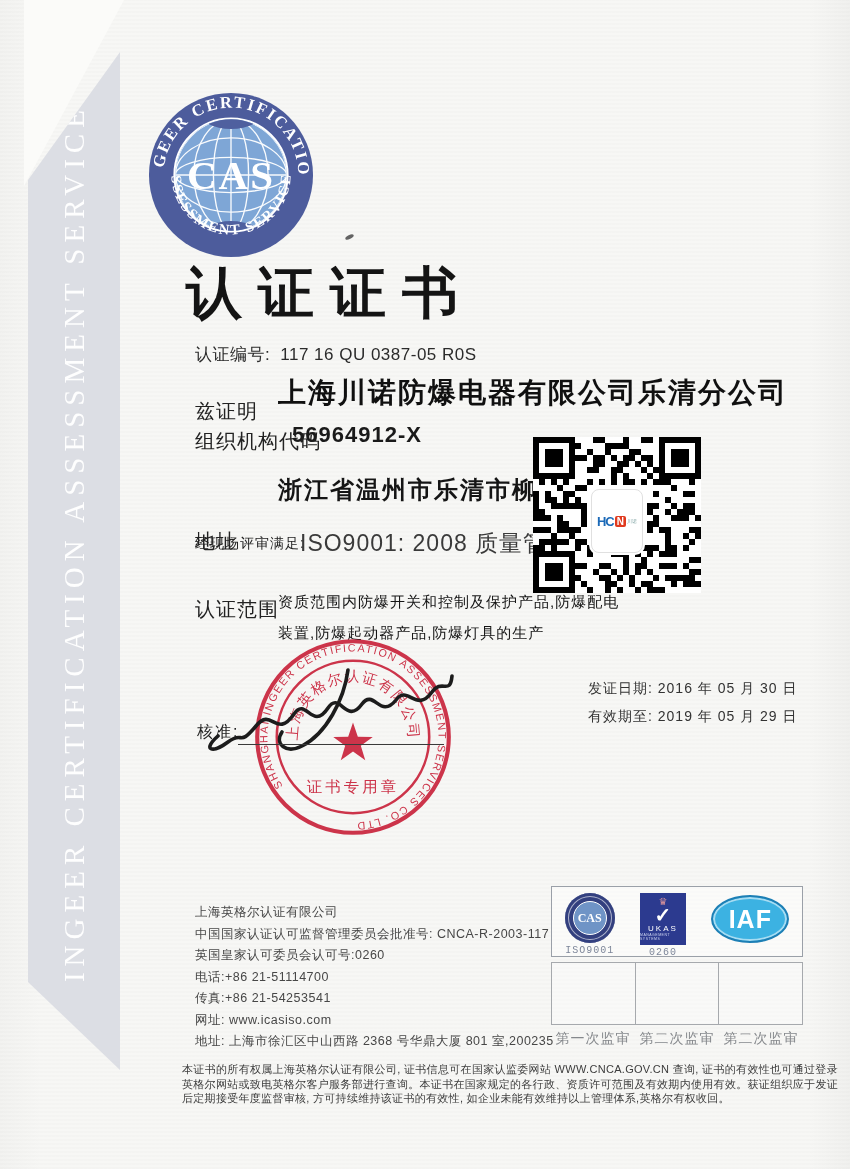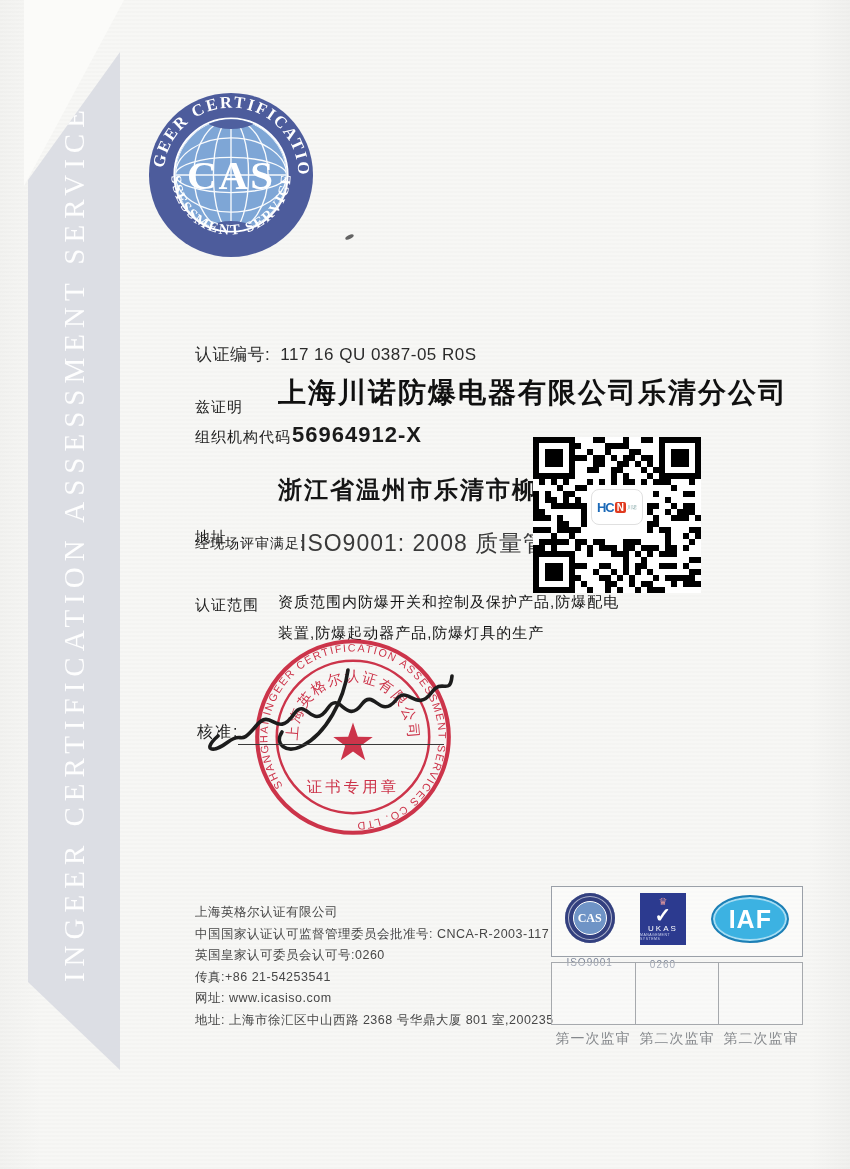--- a/index.html
+++ b/index.html
@@ -37,35 +37,35 @@
   }
 
   
   .cas-logo{ position:absolute; left:148px; top:92px; width:166px; height:166px; }
 
   .title{
     position:absolute; left:186px; top:256px;
     font-size:56px; font-weight:700; color:#141414; letter-spacing:16px;
   }
 
-  .row-label{ position:absolute; font-size:15px; color:#222; letter-spacing:1px; }
+  .row-label{ position:absolute; font-size:20px; color:#222; letter-spacing:1px; }
   .certno{ position:absolute; left:195px; top:343px; font-size:17px; color:#2b2b2b; letter-spacing:0.5px;}
   .certno .v{ margin-left:10px; }
 
   .company{ position:absolute; left:278px; top:374px; font-size:28px; font-weight:700; color:#101010; letter-spacing:2px;}
   .orgcode-v{ position:absolute; left:280px; top:422px; font-size:22px; font-weight:700; color:#1a1a1a; letter-spacing:1px;margin-left:12px;}
   .addr-v{ position:absolute; left:278px; top:474px; font-size:24px; font-weight:700; color:#151515; letter-spacing:2px;}
   .std-v{ position:absolute; left:300px; top:528px; font-size:23px; color:#3a3a3a; letter-spacing:1px;}
   .scope-v{ position:absolute; left:278px; top:586px; font-size:15px; font-weight:400; color:#151515; line-height:31px; letter-spacing:1px; width:420px;}
 
   
   .qr{ position:absolute; left:533px; top:437px; width:168px; height:156px; background:#fff; }
   .qr svg{ display:block; }
   .qr-logo{
-    position:absolute; left:58px; top:52px; width:52px; height:36px;
+    position:absolute; left:58px; top:52px; width:52px; height:64px;
     background:#fff; border:1px solid #e0e0e0; border-radius:8px;
     display:flex; align-items:center; justify-content:center; gap:1px;
     box-shadow:0 0 0 2px #fff;
   }
   .qr-hc{ color:#1c6ab8; font-weight:700; font-size:13px; letter-spacing:-1px;}
   .qr-n{ background:#e03a1f; color:#fff; font-weight:700; font-size:10px; padding:0 2px; border-radius:2px;}
   .qr-sm{ color:#8aa; font-size:5px; }
 
   
   .seal{ position:absolute; left:250px; top:634px; width:206px; height:206px; opacity:0.92;}
@@ -78,21 +78,21 @@
   
   .info{ position:absolute; left:195px; top:902px; font-size:12.5px; color:#474747; line-height:21.5px; letter-spacing:0.5px;}
 
   
   .logo-box{
     position:absolute; left:551px; top:886px; width:252px; height:71px;
     border:1px solid #9aa0a8; background:rgba(255,255,255,0.45);
     display:flex; align-items:flex-start; justify-content:space-around; padding-top:6px;
   }
   .mini{ display:flex; flex-direction:column; align-items:center; }
-  .mini-label{ font-size:10px; color:#7d8699; margin-top:14px; letter-spacing:1px;}
+  .mini-label{ font-size:10px; color:#7d8699; margin-top:2px; letter-spacing:1px;font-family:Liberation Mono, monospace;}
   .cas-mini{
     width:50px; height:50px; border-radius:50%; background:#33407f;
     display:flex; align-items:center; justify-content:center;
     box-shadow:inset 0 0 0 3px #33407f, inset 0 0 0 4px rgba(255,255,255,.6);
   }
   .cas-mini-inner{
     width:34px; height:34px; border-radius:50%; background:#6f94c6;
     display:flex; align-items:center; justify-content:center;
     color:#fff; font-weight:700; font-size:12px; font-family:"Liberation Serif",serif;
     border:1px solid #fff;
@@ -169,20 +169,21 @@
       </text>
       <text font-family="Liberation Serif, serif" font-size="15" font-weight="bold" fill="#ffffff" letter-spacing="2">
         <textPath href="#arcBot" startOffset="50%" text-anchor="middle">ASSESSMENT SERVICES</textPath>
       </text>
       <text x="85" y="99" text-anchor="middle" font-family="Liberation Serif, serif" font-size="42" font-weight="bold" fill="#ffffff" letter-spacing="2">CAS</text>
     </svg>
   </div>
 
   <div class="artifact"></div>
 
+  <div class="title">认证证书</div>
 
   <div class="certno">
     <span>认证编号:</span><span class="v">117 16 QU 0387-05 R0S</span>
   </div>
 
   <div class="row-label" style="left:195px; top:398px;">兹证明</div>
   <div class="company">上海川诺防爆电器有限公司乐清分公司</div>
 
   <div class="row-label" style="left:195px; top:428px;">组织机构代码</div>
   <div class="orgcode-v">56964912-X</div>
@@ -454,25 +455,36 @@
       <g fill="none" stroke="#1c1c1c" stroke-width="3.6" stroke-linecap="round">
         <path d="M 20,80 C 4,94 14,98 30,86 C 46,74 40,92 58,70 C 74,50 78,84 96,58 C 108,40 114,76 130,52 C 142,34 148,70 164,48 C 176,32 182,64 198,44 C 210,28 218,58 234,36 C 244,22 252,40 254,20"></path>
         <path d="M 150,14 C 146,44 128,78 104,90 C 88,98 76,88 84,76"></path>
       </g>
     </svg>
   </div>
 
   <div class="approve">核准:</div>
   <div class="approve-line"></div>
 
+  <div class="dates">
+    <div>
+      <span>发证日期:</span>
+      <span>2016 年 05 月 30 日</span>
+    </div>
+    <div>
+      <span>有效期至:</span>
+      <span>2019 年 05 月 29 日</span>
+    </div>
+  </div>
 
   <div class="info">
     <div>上海英格尔认证有限公司</div>
     <div>中国国家认证认可监督管理委员会批准号: CNCA-R-2003-117</div>
     <div>英国皇家认可委员会认可号:0260</div>
+    <div>电话:+86 21-51114700</div>
     <div>传真:+86 21-54253541</div>
     <div>网址: www.icasiso.com</div>
     <div>地址: 上海市徐汇区中山西路 2368 号华鼎大厦 801 室,200235</div>
   </div>
 
   <div class="logo-box">
     <div class="mini">
       <div class="cas-mini">
         <div class="cas-mini-inner">CAS</div>
       </div>
@@ -496,14 +508,15 @@
     <div class="surv-cell"></div>
     <div class="surv-cell"></div>
     <div class="surv-cell"></div>
   </div>
   <div class="surv-labels">
     <span>第一次监审</span>
     <span>第二次监审</span>
     <span>第二次监审</span>
   </div>
 
+  <div class="fine">本证书的所有权属上海英格尔认证有限公司, 证书信息可在国家认监委网站 WWW.CNCA.GOV.CN 查询, 证书的有效性也可通过登录英格尔网站或致电英格尔客户服务部进行查询。本证书在国家规定的各行政、资质许可范围及有效期内使用有效。获证组织应于发证后定期接受年度监督审核, 方可持续维持该证书的有效性, 如企业未能有效维持以上管理体系,英格尔有权收回。</div>
 
 </div>
 
 </body></html>

